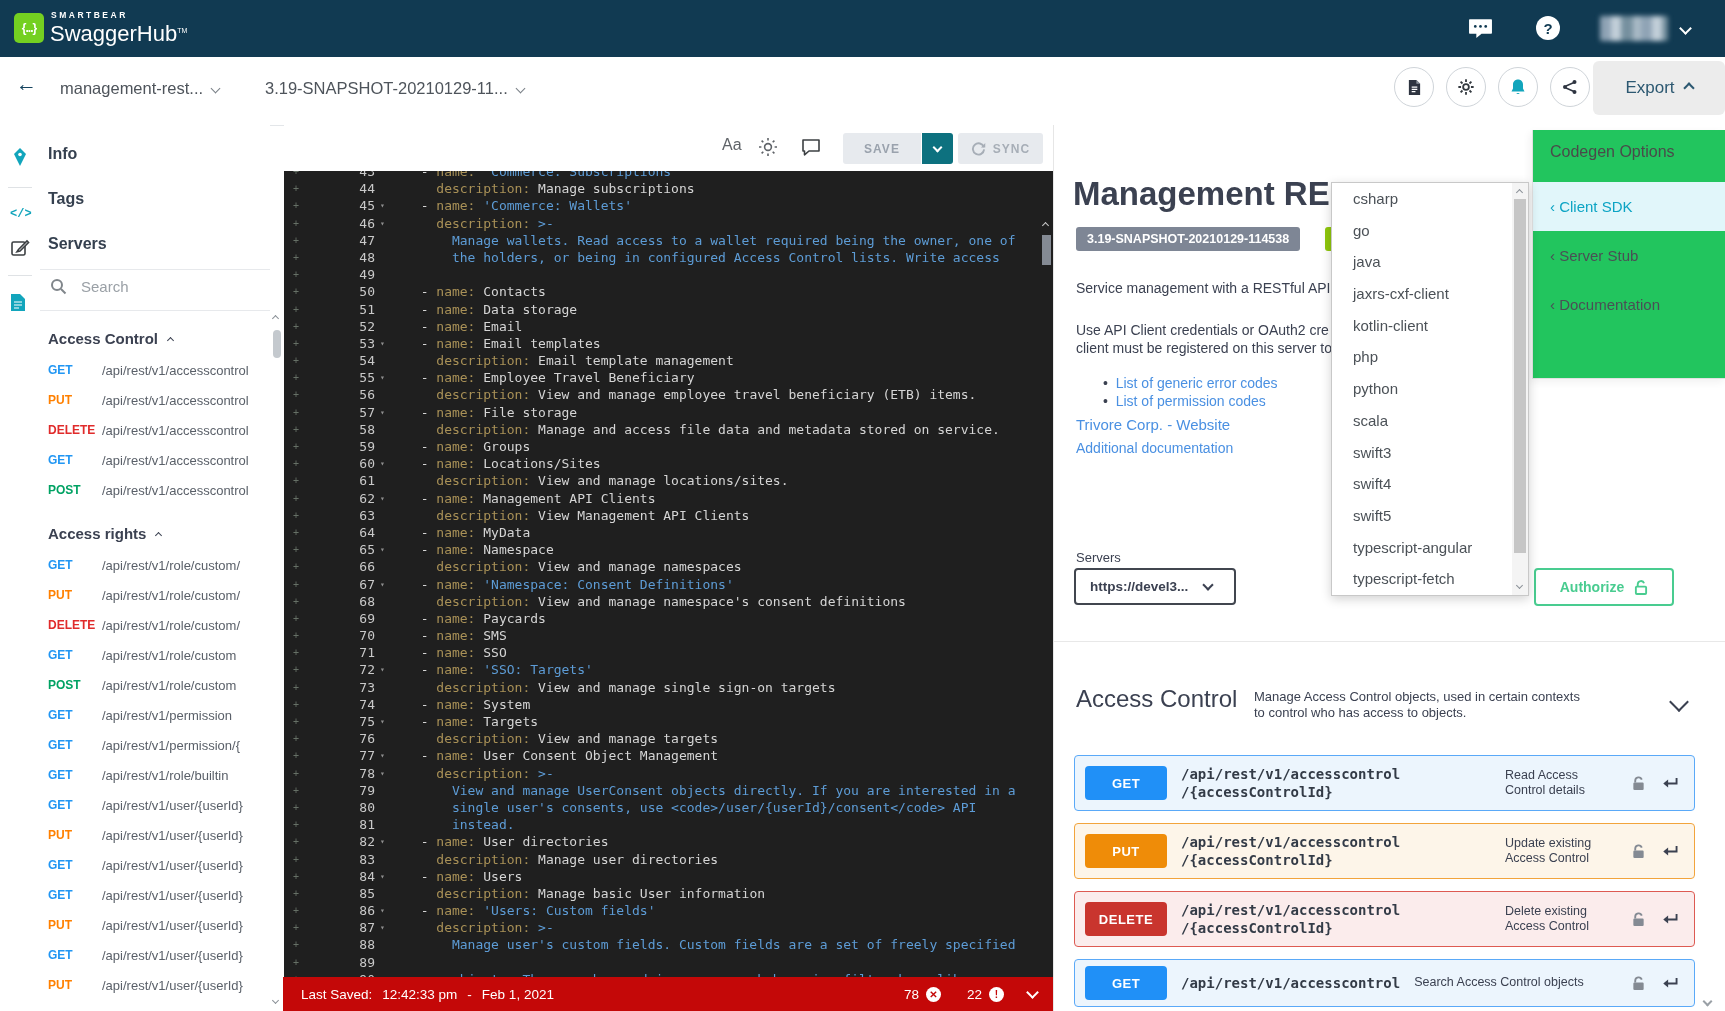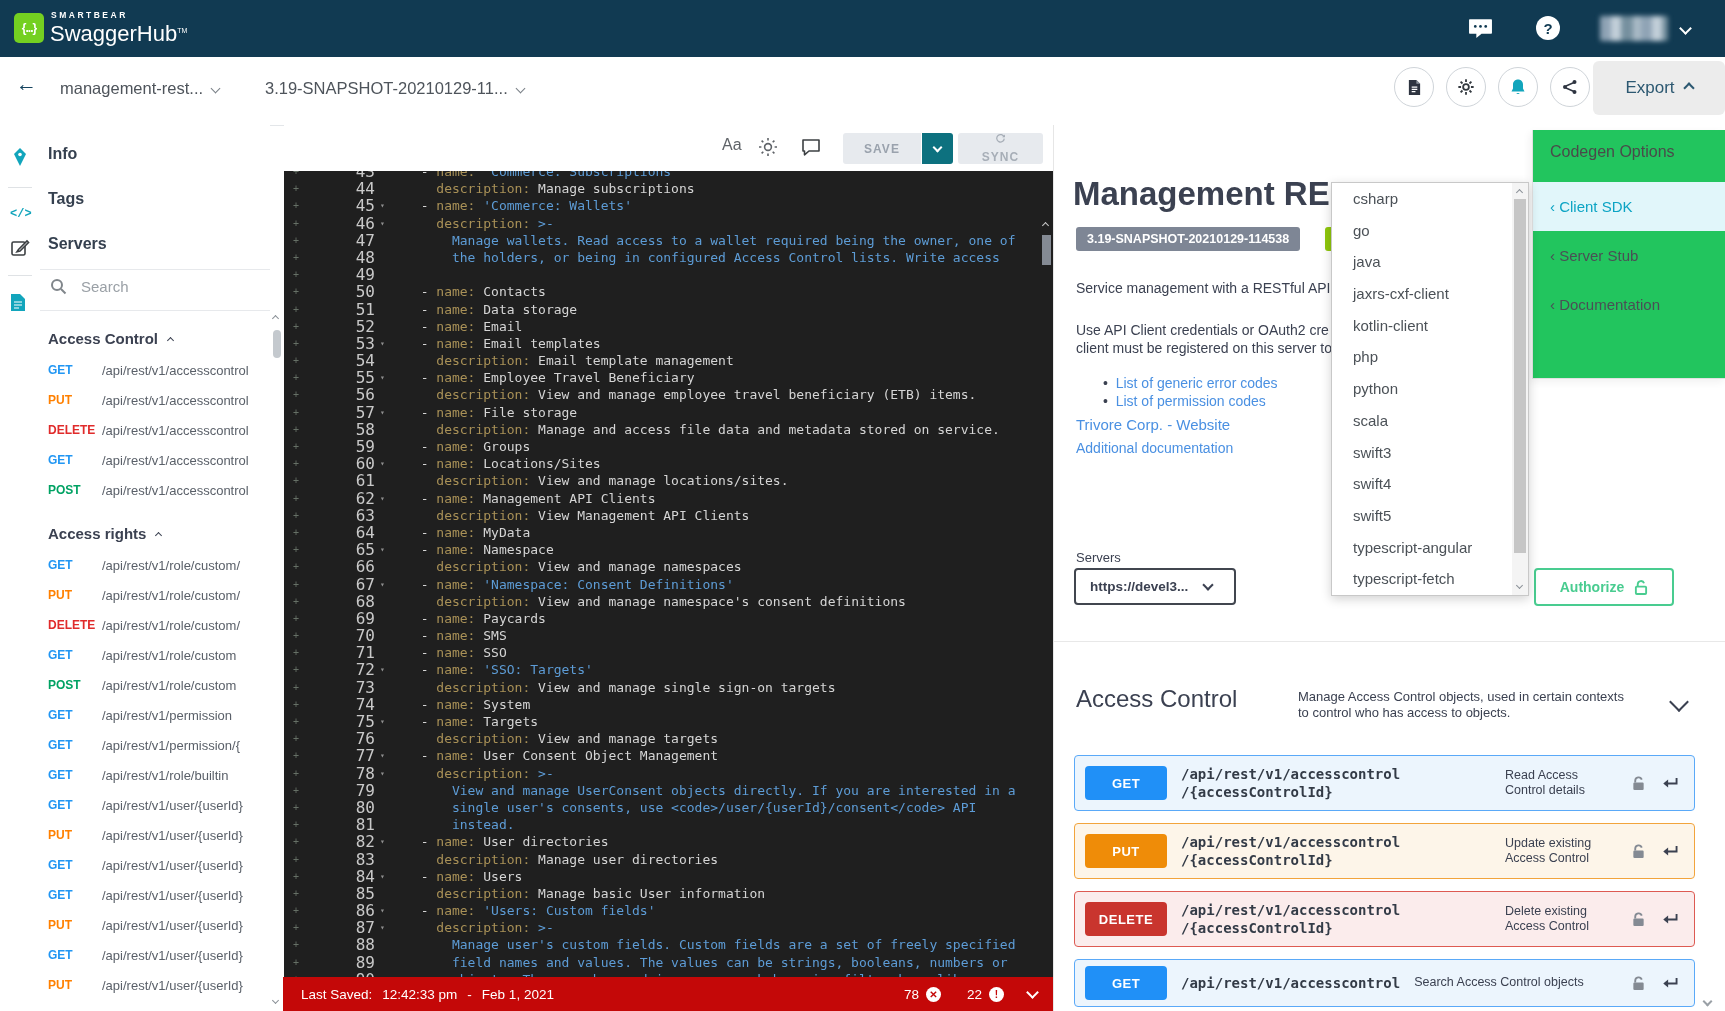--- a/index.html
+++ b/index.html
@@ -60,27 +60,27 @@
 
   
   .editor-col{position:absolute;left:284px;top:125px;width:769px;bottom:0;background:#fff;}
   .ed-toolbar{position:absolute;left:0;top:0;right:0;height:46px;background:#fff;}
   .tb-aa{position:absolute;left:438px;top:11px;font-size:16px;color:#5f6368;}
   .tb-sun{position:absolute;left:474px;top:12px;}
   .tb-bubble{position:absolute;left:517px;top:13px;}
   .btn-save{position:absolute;left:559px;top:8px;width:78px;height:31px;background:#e7eaee;border-radius:3px 0 0 3px;color:#9aa2ad;font-size:12px;font-weight:bold;letter-spacing:1px;display:flex;align-items:center;justify-content:center;}
   .btn-save-dd{position:absolute;left:638px;top:8px;width:31px;height:31px;background:#0d717f;border-radius:0 3px 3px 0;display:flex;align-items:center;justify-content:center;}
   .btn-save-dd .chev{width:5px;height:5px;margin-top:-3px;}
-  .btn-sync{position:absolute;left:674px;top:8px;width:85px;height:31px;background:#e7eaee;border-radius:3px;color:#a7aeb7;font-size:12px;font-weight:bold;letter-spacing:1px;display:flex;align-items:center;justify-content:center;gap:7px;flex-direction:column;}
+  .btn-sync{position:absolute;left:674px;top:8px;width:85px;height:31px;background:#e7eaee;border-radius:3px;color:#a7aeb7;font-size:12px;font-weight:bold;letter-spacing:1px;display:flex;align-items:center;justify-content:center;gap:7px;}
   .ed-dark{position:absolute;left:0;top:46px;right:0;bottom:34px;background:#1f1f1f;}
   .code-lines{position:absolute;left:0;top:0;right:13px;bottom:0;overflow:hidden;}
   .code-inner{margin-top:-8px;}
   .cl-row{display:flex;height:17.2px;line-height:17.2px;font-family:"DejaVu Sans Mono","Liberation Mono",monospace;font-size:13px;white-space:pre;}
   .cl-plus{width:24px;padding-left:9px;color:#667066;font-size:10px;flex:none;}
-  .cl-num{width:58px;text-align:right;color:#c9c9c9;font-size:16px;flex:none;}
+  .cl-num{width:58px;text-align:right;color:#c9c9c9;font-size:13px;flex:none;}
   .cl-fold{width:16px;padding-left:5px;color:#8f8f8f;font-size:8px;flex:none;}
   .cl-code{padding-left:9px;}
   .tk-p{color:#d5d5d5;} .tk-k{color:#a99157;} .tk-s{color:#5d9cd6;}
   .ed-scroll{position:absolute;right:0;top:46px;width:13px;bottom:34px;background:#1f1f1f;}
   .ed-thumb{position:absolute;left:2px;top:18px;width:9px;height:30px;background:#848a93;}
   .ed-sc-up{position:absolute;left:3px;top:6px;border-color:#c9c9c9;}
   .statusbar{position:absolute;left:-1px;right:0;bottom:0;height:34px;background:#c40808;color:#fff;display:flex;align-items:center;font-size:13.5px;}
   .st-left{padding-left:18px;display:flex;gap:10px;align-items:center;}
   .st-right{position:absolute;right:16px;display:flex;align-items:center;}
   .st-ic{width:15px;height:15px;border-radius:50%;background:#fff;color:#c40808;font-size:10px;font-weight:bold;display:flex;align-items:center;justify-content:center;margin-left:7px;}
@@ -96,21 +96,21 @@
   .rp-link{color:#4a90e2;}
   .rp-bullet{position:absolute;left:49px;font-size:14px;color:#3b4151;}
   .rp-bullet a{color:#4a90e2;text-decoration:none;}
   .rp-servers-label{position:absolute;left:22px;top:425px;font-size:13px;color:#3b4151;}
   .rp-select{position:absolute;left:20px;top:443px;width:158px;height:33px;border:2px solid #41464f;border-radius:4px;display:flex;align-items:center;background:#fff;}
   .rp-select .val{margin-left:14px;font-size:13.5px;font-weight:bold;color:#3b4151;}
   .rp-select .chev{margin-left:16px;width:6px;height:6px;margin-top:-3px;border-color:#3b4151;}
   .btn-auth{position:absolute;left:480px;top:443px;width:136px;height:34px;border:2px solid #49cc90;border-radius:4px;background:#fff;display:flex;align-items:center;justify-content:center;gap:10px;color:#49cc90;font-size:14px;font-weight:bold;}
   .rp-div{position:absolute;left:0;right:0;top:516px;border-top:1px solid #e8e8e8;}
   .sec-title{position:absolute;left:22px;top:560px;font-size:24px;color:#3b4151;}
-  .sec-desc{position:absolute;left:200px;top:564px;font-size:13px;color:#3b4151;line-height:16px;margin-left:44px;}
+  .sec-desc{position:absolute;left:200px;top:564px;font-size:13px;color:#3b4151;line-height:16px;}
   .sec-chev{position:absolute;left:618px;top:570px;width:12px;height:12px;border-width:2.5px;border-color:#3b4151;}
   .ops{position:absolute;left:20px;top:630px;width:621px;}
   .op-card{position:relative;display:flex;align-items:center;height:54px;border-radius:4px;margin-bottom:12px;border:1px solid;}
   .op-card.single{height:46px;}
   .op-get{background:#ecf5fd;border-color:#5aa9f8;}
   .op-put{background:#fdf5e9;border-color:#f2a43c;}
   .op-delete{background:#fbecec;border-color:#dd5a52;}
   .op-pill{flex:none;width:82px;height:34px;margin:0 14px 0 10px;border-radius:4px;color:#fff;font-size:13px;font-weight:bold;display:flex;align-items:center;justify-content:center;letter-spacing:.5px;}
   .pill-get{background:#2090f7;} .pill-put{background:#ef8c08;} .pill-delete{background:#c9352e;}
   .op-path{font-family:"DejaVu Sans Mono","Liberation Mono",monospace;font-size:14px;font-weight:bold;color:#333b47;line-height:18px;}
@@ -401,21 +401,21 @@
             <div class="cl-row"><span class="cl-plus">+</span><span class="cl-num">79</span><span class="cl-fold"></span><span class="cl-code"><span class="tk-s">      View and manage UserConsent objects directly. If you are interested in a</span></span></div>
             <div class="cl-row"><span class="cl-plus">+</span><span class="cl-num">80</span><span class="cl-fold"></span><span class="cl-code"><span class="tk-s">      single user's consents, use &lt;code&gt;/user/{userId}/consent&lt;/code&gt; API</span></span></div>
             <div class="cl-row"><span class="cl-plus">+</span><span class="cl-num">81</span><span class="cl-fold"></span><span class="cl-code"><span class="tk-s">      instead.</span></span></div>
             <div class="cl-row"><span class="cl-plus">+</span><span class="cl-num">82</span><span class="cl-fold">▾</span><span class="cl-code"><span class="tk-p">  - </span><span class="tk-k">name:</span><span class="tk-p"> User directories</span></span></div>
             <div class="cl-row"><span class="cl-plus">+</span><span class="cl-num">83</span><span class="cl-fold"></span><span class="cl-code"><span class="tk-p">    </span><span class="tk-k">description:</span><span class="tk-p"> Manage user directories</span></span></div>
             <div class="cl-row"><span class="cl-plus">+</span><span class="cl-num">84</span><span class="cl-fold">▾</span><span class="cl-code"><span class="tk-p">  - </span><span class="tk-k">name:</span><span class="tk-p"> Users</span></span></div>
             <div class="cl-row"><span class="cl-plus">+</span><span class="cl-num">85</span><span class="cl-fold"></span><span class="cl-code"><span class="tk-p">    </span><span class="tk-k">description:</span><span class="tk-p"> Manage basic User information</span></span></div>
             <div class="cl-row"><span class="cl-plus">+</span><span class="cl-num">86</span><span class="cl-fold">▾</span><span class="cl-code"><span class="tk-p">  - </span><span class="tk-k">name:</span><span class="tk-s"> 'Users: Custom fields'</span></span></div>
             <div class="cl-row"><span class="cl-plus">+</span><span class="cl-num">87</span><span class="cl-fold">▾</span><span class="cl-code"><span class="tk-p">    </span><span class="tk-k">description:</span><span class="tk-s"> &gt;-</span></span></div>
             <div class="cl-row"><span class="cl-plus">+</span><span class="cl-num">88</span><span class="cl-fold"></span><span class="cl-code"><span class="tk-s">      Manage user's custom fields. Custom fields are a set of freely specified</span></span></div>
-            <div class="cl-row"><span class="cl-plus">+</span><span class="cl-num">89</span><span class="cl-fold"></span><span class="cl-code"><span class="tk-s">      field names and values. The values can be strings, booleans, numbers or</span></span></div>
+            <div class="cl-row"><span class="cl-plus">+</span><span class="cl-num">89</span><span class="cl-fold"></span></div>
             <div class="cl-row"><span class="cl-plus">+</span><span class="cl-num">90</span><span class="cl-fold"></span><span class="cl-code"><span class="tk-s">      objects. They can be used in user search by using filter keys like</span></span></div>
           </div>
         </div>
       <div class="ed-scroll">
         <span class="chev up tiny ed-sc-up"></span>
         <div class="ed-thumb"></div>
       </div>
     </div>
     <div class="statusbar">
       <div class="st-left">

